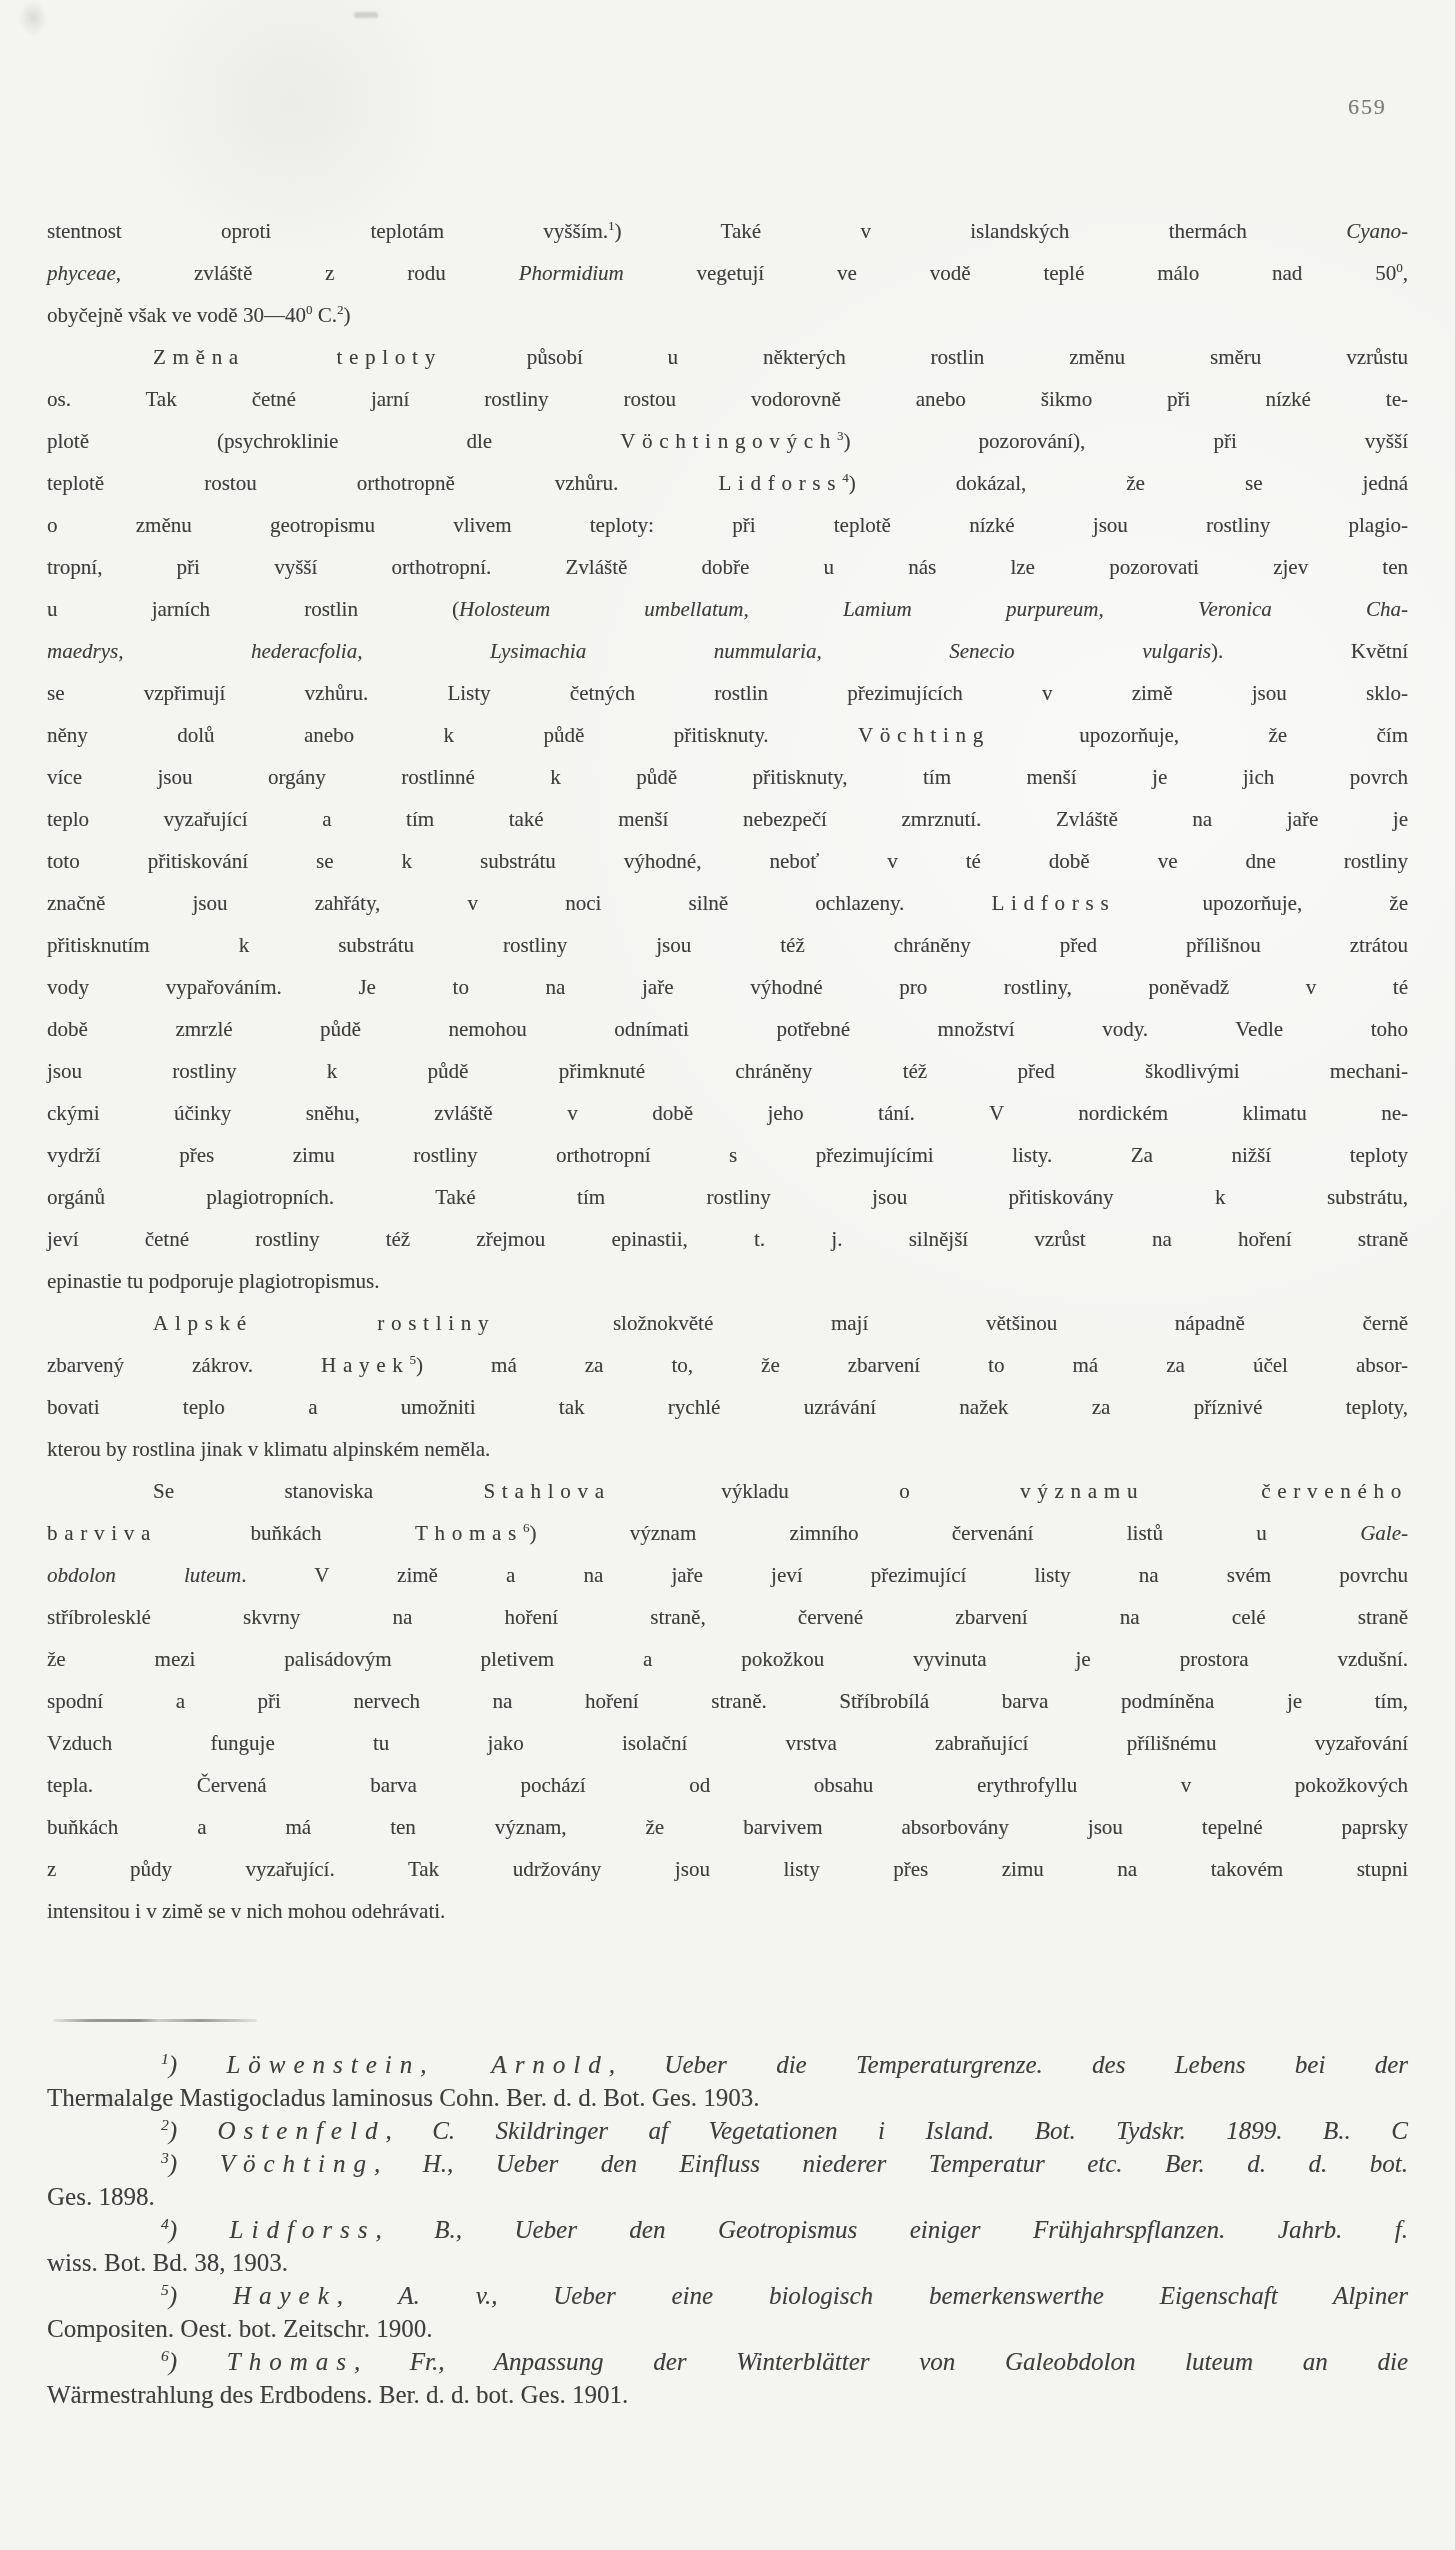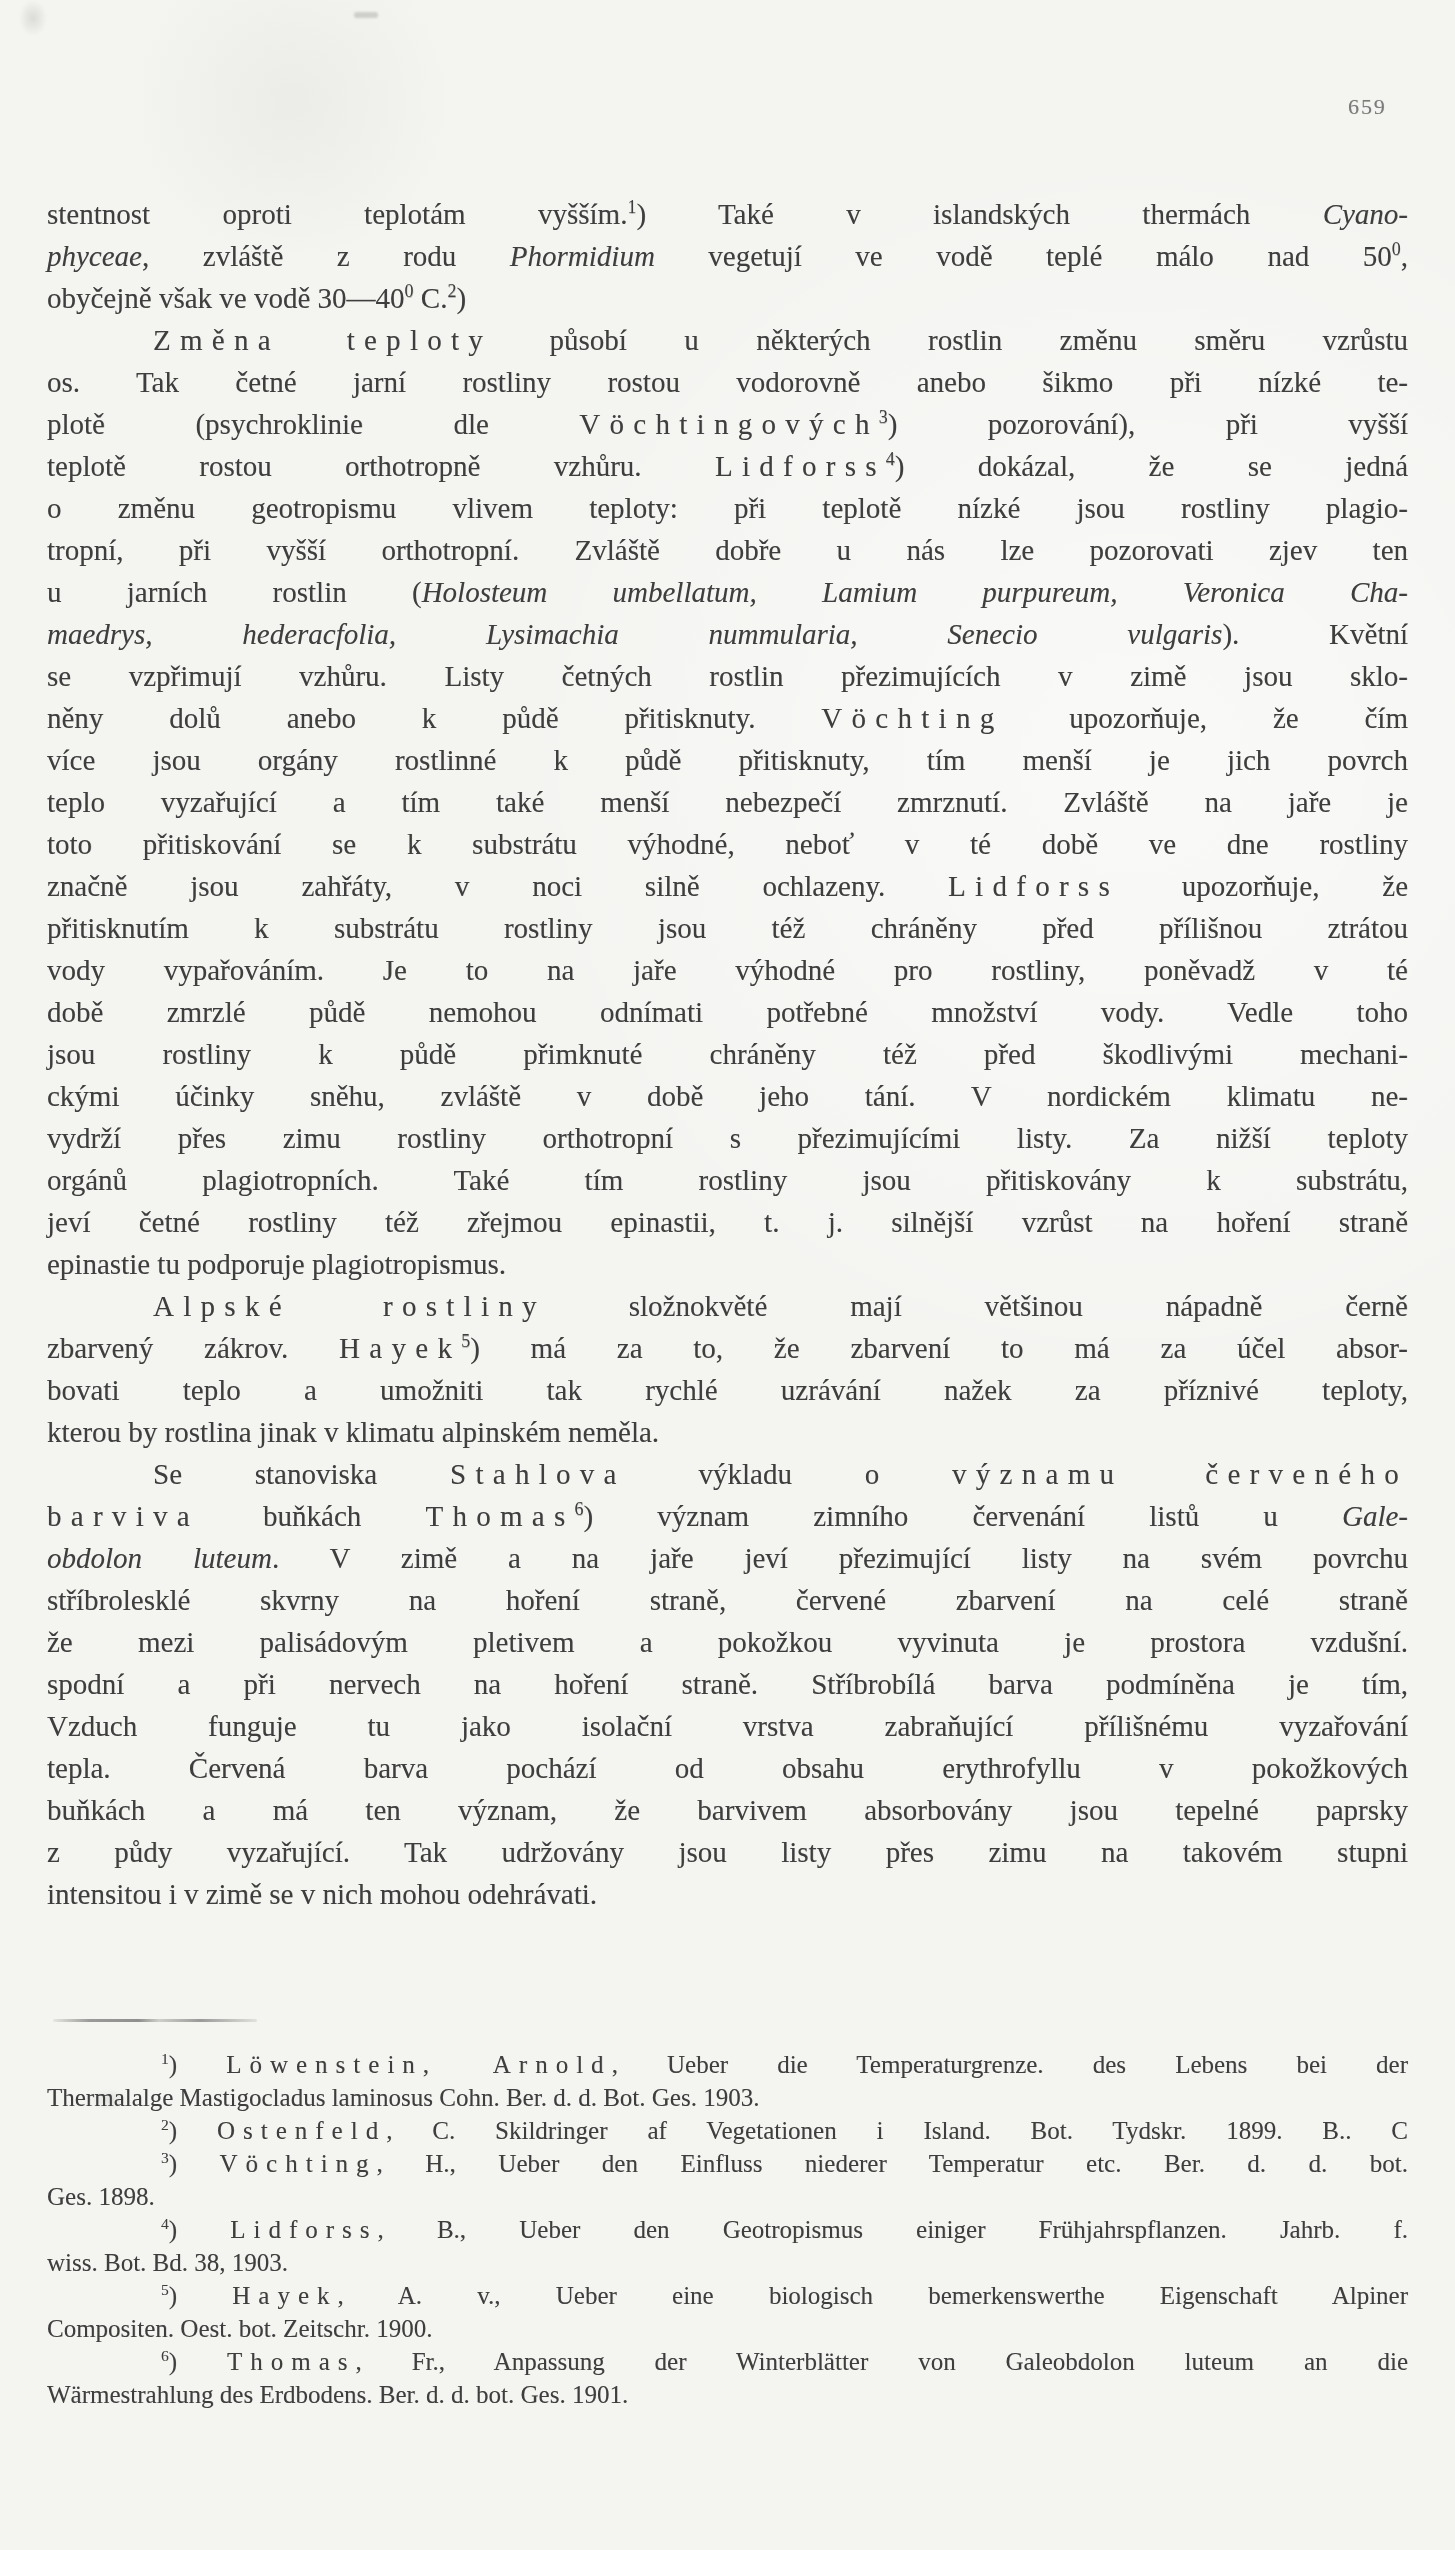--- a/index.html
+++ b/index.html
@@ -21,34 +21,34 @@
       radial-gradient(circle at 78% 30%, rgba(255,255,255,0.5), rgba(255,255,255,0) 30%),
       var(--paper);
     color:var(--ink);
   }
   .pagenum{
     position:absolute;left:1348px;top:94px;width:66px;
     font-size:22px;color:var(--muted);letter-spacing:1.9px;
     text-shadow:0.3px 0.3px 0.7px rgba(90,90,90,0.35);
   }
   .bodytext{
-    position:absolute;left:47px;top:193px;width:1361px;
-    font-size:29px;line-height:42px;
+    position:absolute;left:47px;top:210px;width:1361px;
+    font-size:21px;line-height:42px;
     text-shadow:0.3px 0.3px 0.6px rgba(62,62,62,0.32);
   }
   .foot{
     position:absolute;left:47px;top:2048px;width:1361px;
     font-size:25px;line-height:33px;
     text-shadow:0.3px 0.3px 0.6px rgba(62,62,62,0.3);
   }
   .line{text-align:justify;white-space:normal;}
   .just{text-align-last:justify;}
   .lastline{text-align-last:left;}
   .bodytext .first{text-indent:106px;}
-  .foot .first{text-indent:114px;}
+  .foot .first{text-indent:114px;font-style:italic;}
   .it{font-style:italic;}
   .sp{letter-spacing:0.32em;}
   sup{font-size:62%;line-height:0;vertical-align:super;}
   .rule{
     position:absolute;left:53px;top:2019px;width:204px;height:2.8px;border-radius:1.9px;
     background:linear-gradient(90deg,
       rgba(150,150,148,0.15), var(--rule) 18%, #8f8f8d 42%,
       rgba(160,160,158,0.45) 52%, var(--rule) 72%, rgba(150,150,148,0.2));
   }
   .smudge1{

